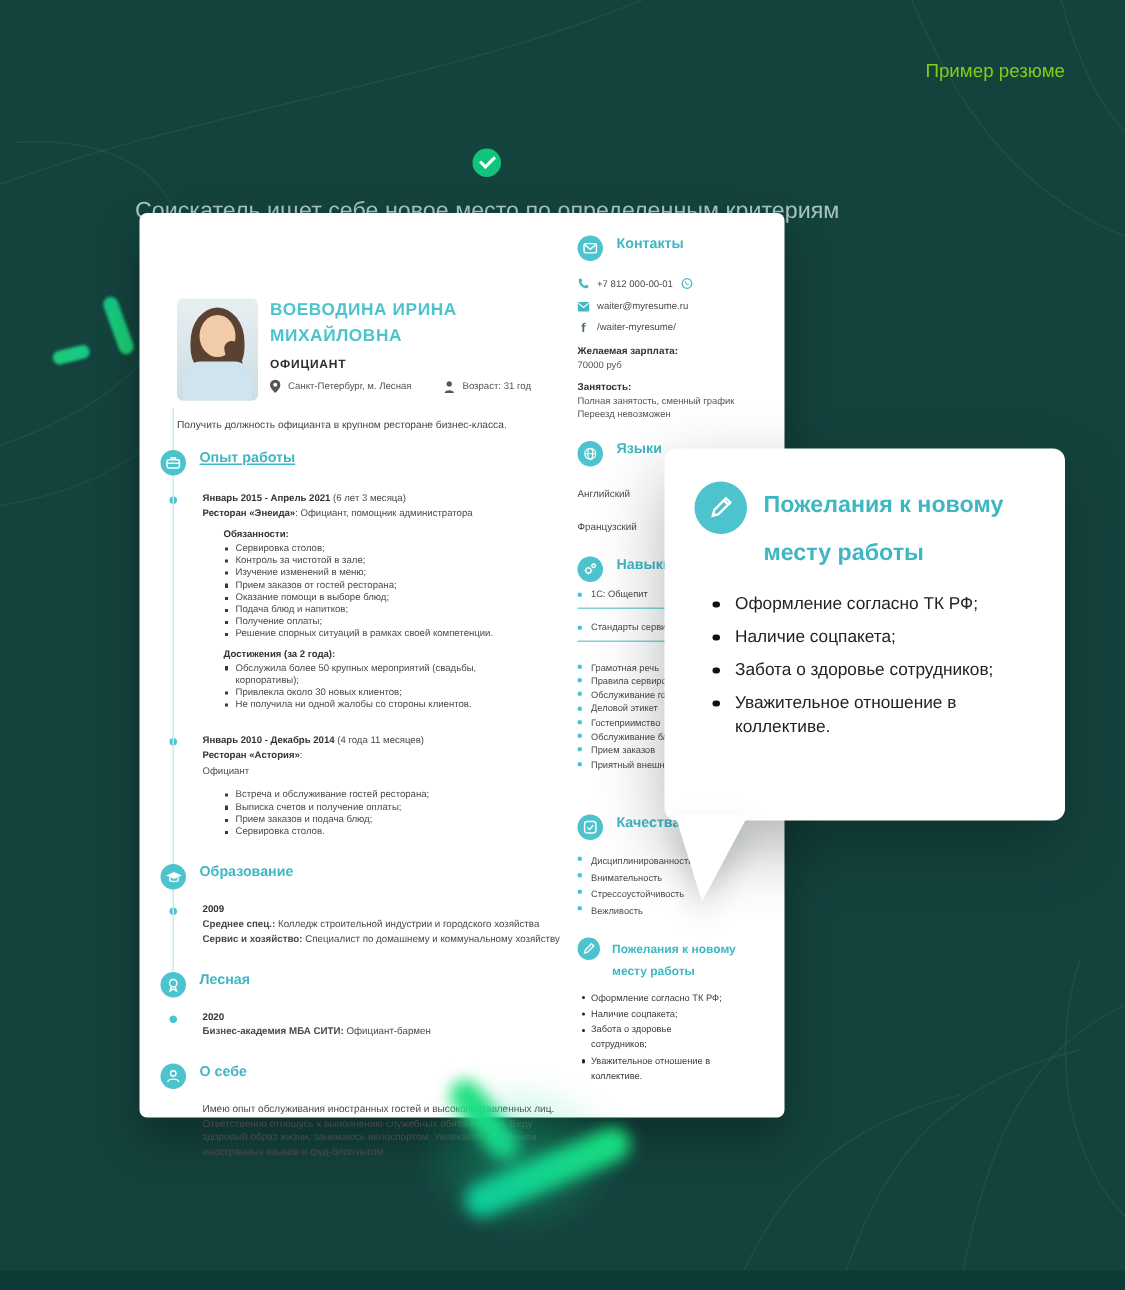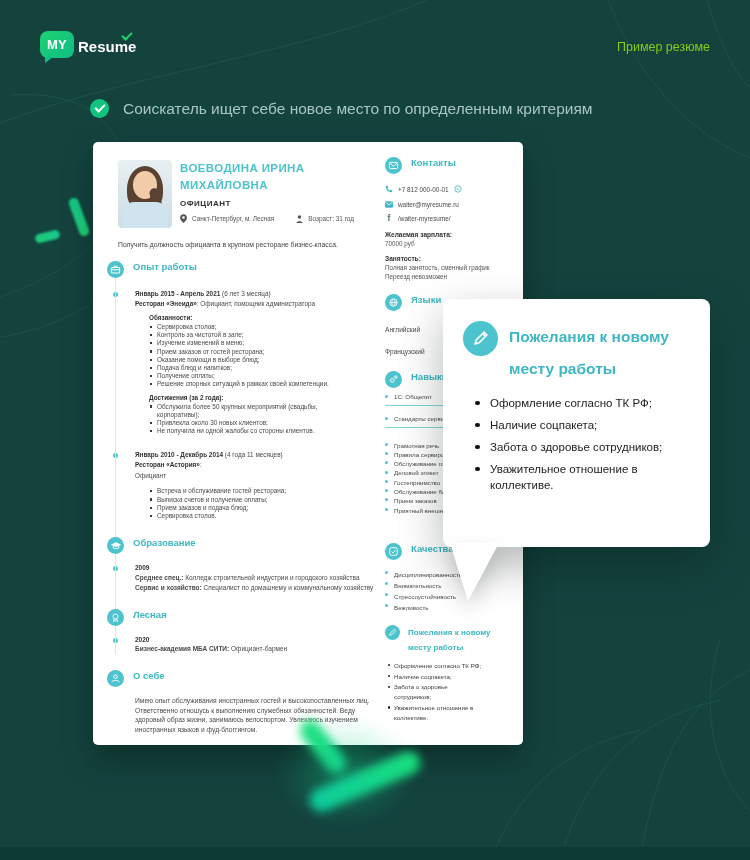--- a/index.html
+++ b/index.html
@@ -12,52 +12,52 @@
   .logo-bubble{position:relative;width:34px;height:27px;border-radius:8px;
     background:linear-gradient(135deg,#1ed171,#0fbd85);display:flex;align-items:center;
     justify-content:center;color:#fff;font-weight:bold;font-size:13px;letter-spacing:.3px;}
   .logo-bubble::after{content:"";position:absolute;left:5px;bottom:-5px;width:0;height:0;
     border-top:6px solid #10bf80;border-right:8px solid transparent;}
   .logo-word{position:relative;color:#fff;font-weight:bold;font-size:15px;margin-top:7px;}
   .logo-check{position:absolute;top:-6px;left:44px;width:8px;height:4px;
     border-left:2px solid #1ed171;border-bottom:2px solid #1ed171;transform:rotate(-45deg);}
   .page-label{position:absolute;right:40px;top:40px;font-size:12.5px;color:#84cc16;}
 
-  .headline{position:absolute;left:90px;top:99px;display:flex;align-items:center;gap:14px;}
+  .headline{position:absolute;left:90px;top:99px;display:flex;align-items:center;gap:14px;flex-direction:column;}
   .hl-check{position:relative;width:19px;height:19px;border-radius:50%;background:#10c47e;flex:0 0 auto;}
   .hl-check::after{content:"";position:absolute;left:4.5px;top:5px;width:8px;height:4px;
     border-left:2px solid #fff;border-bottom:2px solid #fff;transform:rotate(-45deg);}
   .headline-text{font-size:15.5px;color:#a9c7c0;}
 
   
   .card{position:absolute;left:93px;top:142px;width:430px;height:603px;background:#fff;
     border-radius:5px;box-shadow:0 14px 30px rgba(0,12,9,.35);z-index:2;}
   .col-left{position:absolute;left:14px;top:18px;width:268px;}
   .col-right{position:absolute;left:292px;top:15px;width:126px;}
 
   .sec-head{display:flex;gap:9px;color:#3eb7c3;font-weight:bold;font-size:9.5px;}
   .sec-icon{width:17px;height:17px;border-radius:50%;background:#4cc3cd;flex:0 0 auto;
     display:flex;align-items:center;justify-content:center;position:relative;z-index:2;}
   .sec-icon svg{display:block;}
 
   
-  .r-header{display:flex;gap:8px;margin-left:11px;}
+  .r-header{display:flex;gap:8px;margin-left:11px;margin-top:39px;}
   .photo{position:relative;width:54px;height:68px;border-radius:4px;overflow:hidden;
     background:linear-gradient(180deg,#e8eff2,#ccdde3);flex:0 0 auto;}
   .photo .hair{position:absolute;left:9px;top:6px;width:36px;height:46px;border-radius:50% 50% 42% 42%;background:#5a4233;}
   .photo .face{position:absolute;left:15px;top:11px;width:24px;height:28px;border-radius:50%;background:#f2cba9;}
   .photo .body{position:absolute;left:4px;top:42px;width:46px;height:30px;border-radius:12px 12px 0 0;background:#cfe4ef;}
   .photo .tail{position:absolute;left:34px;top:28px;width:10px;height:34px;border-radius:6px;background:#5a4233;transform:rotate(-12deg);}
   .r-name{color:#4cc3cd;font-weight:bold;font-size:11.5px;line-height:17px;letter-spacing:.4px;}
   .r-pos{font-size:8px;font-weight:bold;color:#2e2e2e;letter-spacing:.5px;margin-top:5px;}
   .r-meta{display:flex;align-items:center;gap:5px;margin-top:6px;font-size:6.4px;color:#555;}
   .r-meta .gap{width:12px;}
   .objective{margin:13px 0 0 11px;font-size:6.8px;color:#444;}
 
-  .sec-exp{margin-top:13px;}
+  .sec-exp{margin-top:13px;text-decoration:underline;}
   .tl{position:absolute;left:7.5px;top:112px;height:382px;width:1.5px;background:#c9ecef;z-index:1;}
   .job,.edu-block,.course-block,.about-text{margin-left:28px;position:relative;}
   .tl-dot::before{content:"";position:absolute;left:-22.5px;top:2.5px;width:5px;height:5px;border-radius:50%;background:#4cc3cd;}
   .job{margin-top:11px;font-size:6.4px;color:#4a4a4a;width:225px;}
   .job-dates{line-height:9px;}
   .job-dates b,.job-title b,.lab,.yr,.bl{color:#333;font-weight:bold;}
   .job-title{line-height:10px;margin-top:1px;}
   .lab{display:block;margin:5px 0 1px 14px;line-height:8px;}
   .job ul{margin:0 0 0 14px;padding:0 0 0 8px;list-style:none;}
   .job li,.wish-list li{position:relative;line-height:8.2px;}
@@ -134,29 +134,20 @@
       <path d="M-20 340 C 70 330, 140 290, 150 200"></path>
       <path d="M600 -20 C 640 90, 700 150, 790 170"></path>
       <path d="M700 -30 C 720 60, 745 100, 800 120"></path>
       <path d="M640 860 C 660 740, 700 680, 780 660"></path>
       <path d="M560 860 C 590 760, 640 720, 720 700"></path>
       <path d="M490 860 C 520 790, 560 750, 640 730"></path>
       <path d="M720 640 C 700 700, 710 780, 760 820"></path>
     </g>
   </svg>
 
-  <div class="logo">
-    <div class="logo-bubble">
-      <span>MY</span>
-    </div>
-    <div class="logo-word">
-      <span class="logo-check"></span>
-      <span>Resume</span>
-    </div>
-  </div>
 
   <div class="page-label">Пример резюме</div>
 
   <div class="headline">
     <span class="hl-check"></span>
     <span class="headline-text">Соискатель ищет себе новое место по определенным критериям</span>
   </div>
 
   <div class="card">
 

